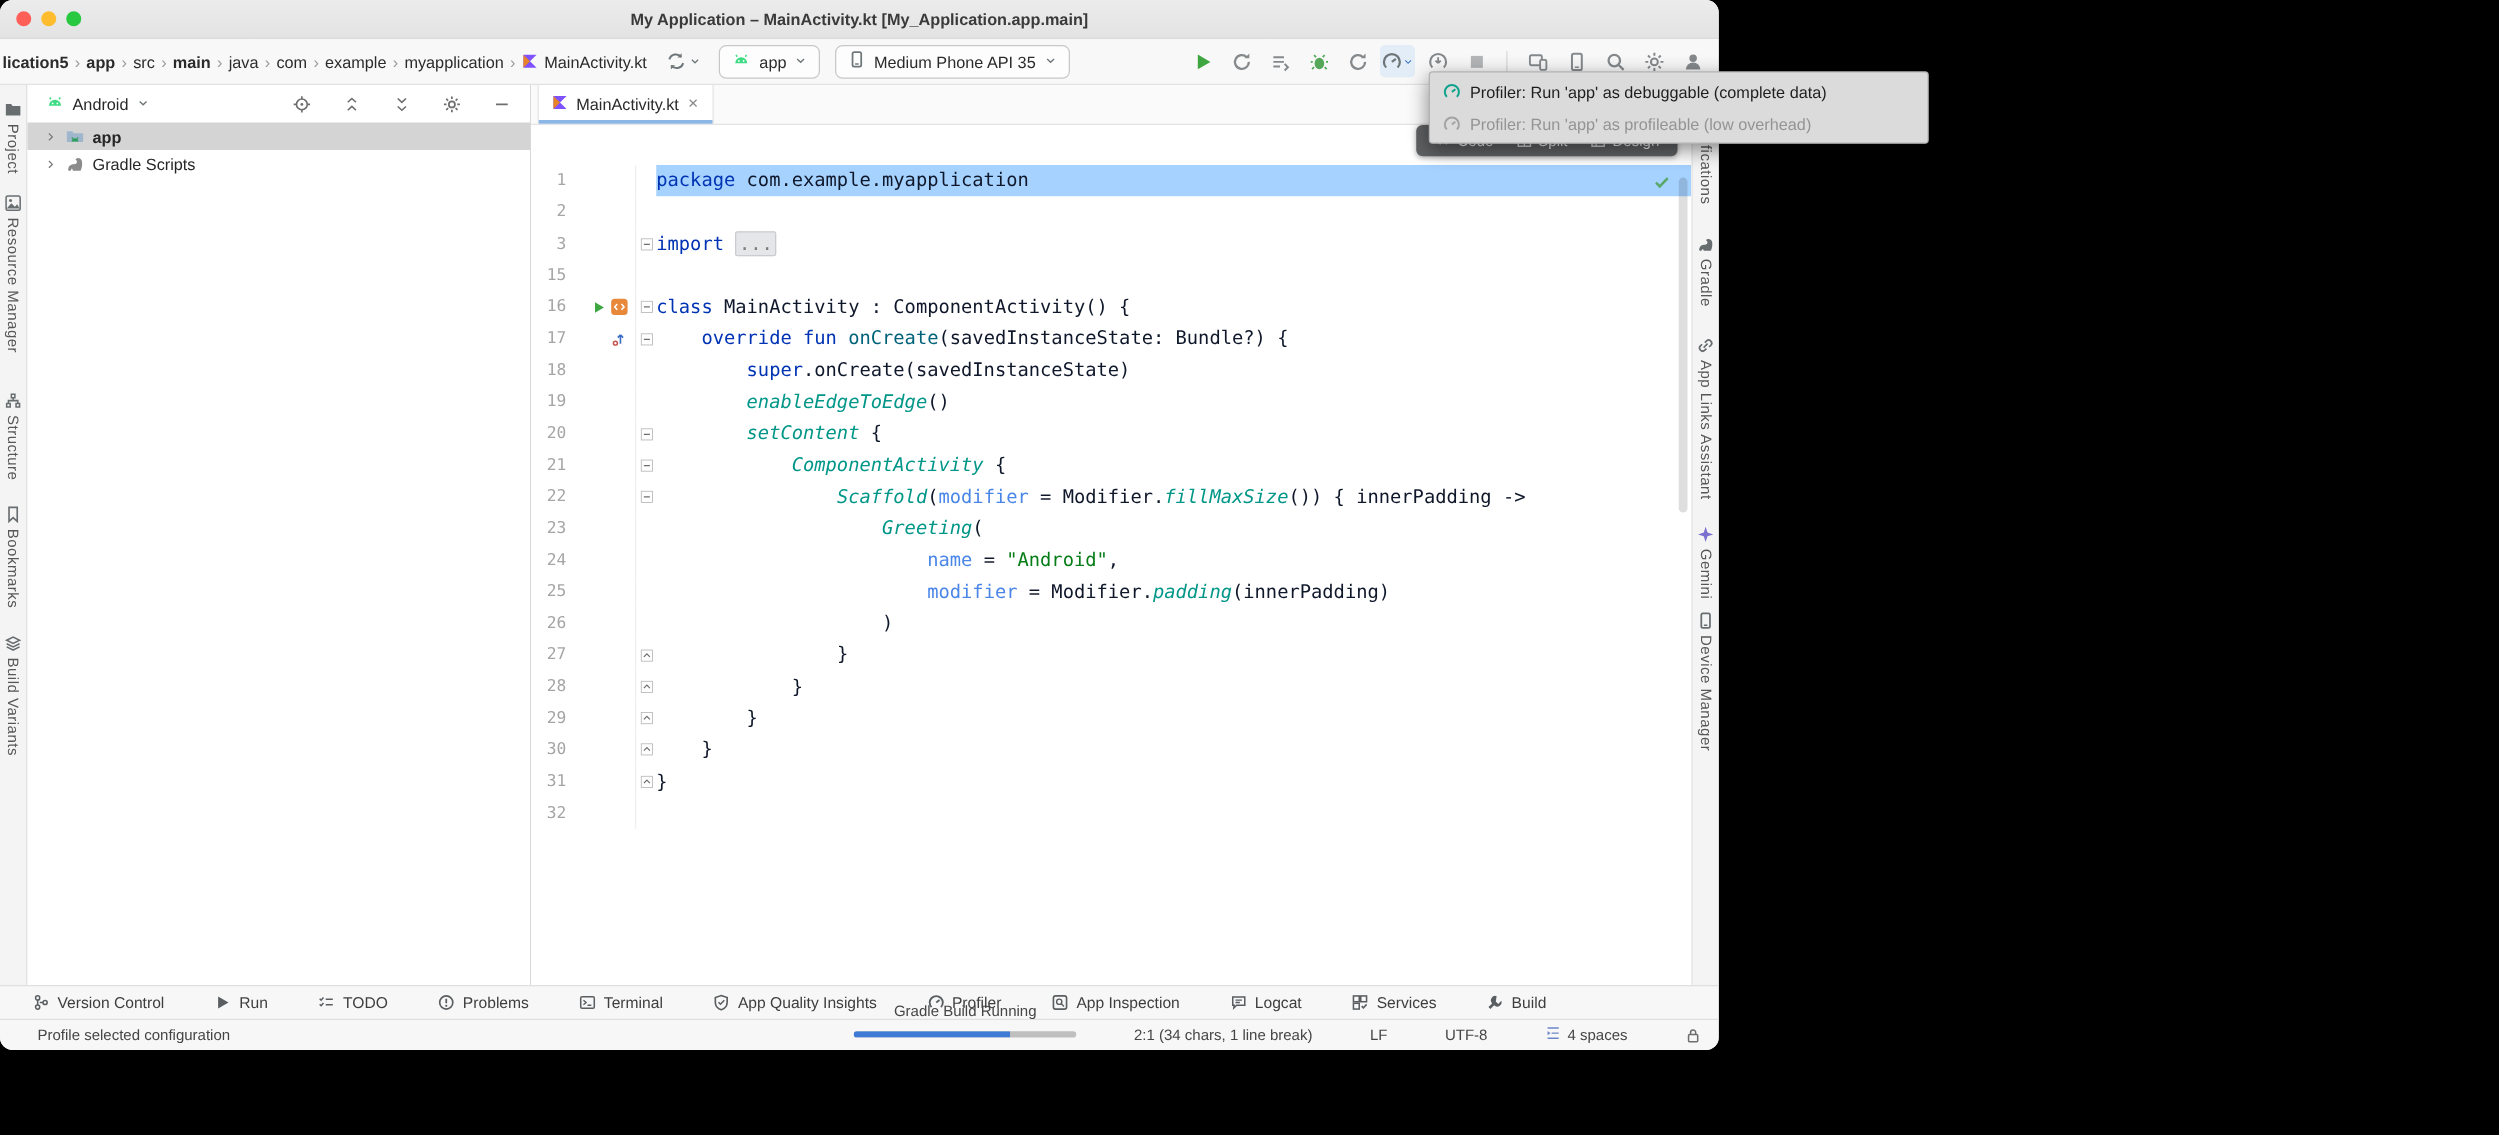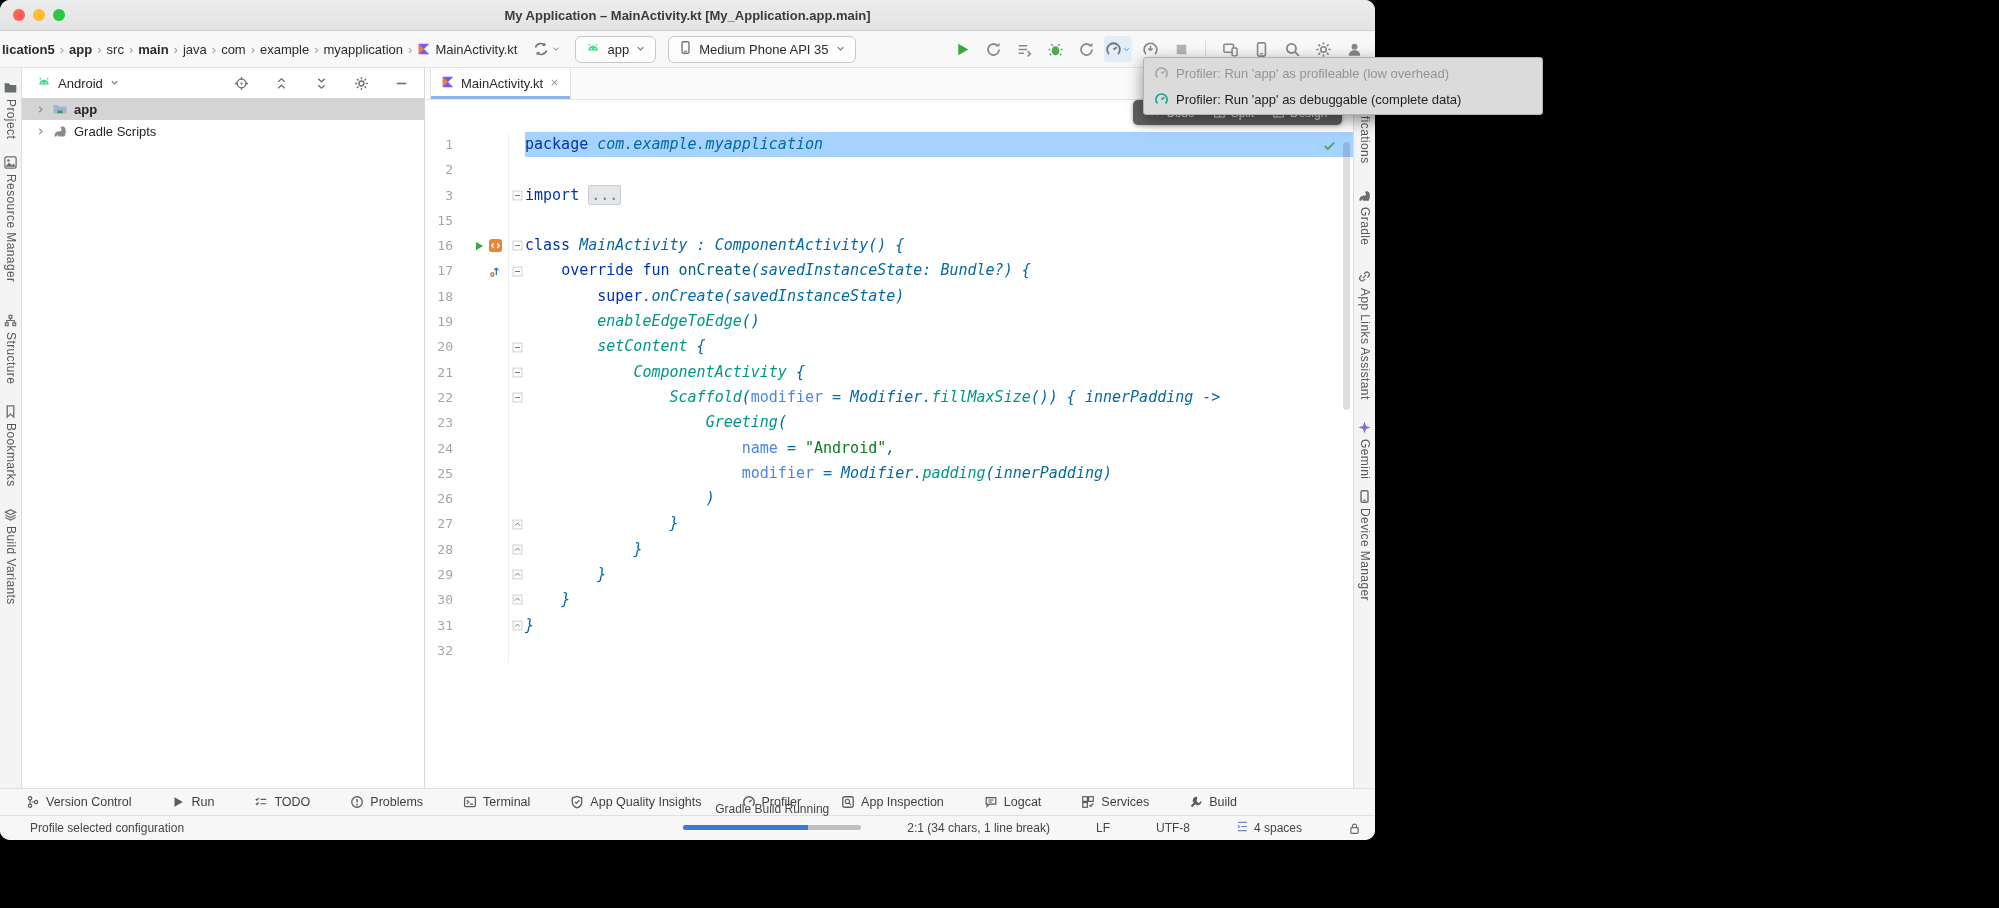--- a/index.html
+++ b/index.html
@@ -52,21 +52,21 @@
   #tab::after{content:"";position:absolute;left:0;right:0;bottom:0;height:3px;background:#8CB6E6;}
   #tab .icon{cursor:default;}
   #editor-body{flex:1;position:relative;overflow:hidden;padding-top:32px;background:#fff;}
   .line{display:flex;height:25.3px;align-items:stretch;font-family:"DejaVu Sans Mono",monospace;font-size:15px;}
   .lnum{width:28px;text-align:right;color:#A5A5A5;font-size:13px;line-height:25.3px;flex:0 0 auto;}
   .gicons{width:50px;display:flex;justify-content:flex-end;align-items:center;gap:3px;padding-right:5px;flex:0 0 auto;}
   .fcell{width:16px;flex:0 0 auto;display:flex;align-items:center;justify-content:center;border-left:1px solid #EFEFEF;}
   .codecell{flex:1;white-space:pre;line-height:25.3px;color:#080808;}
   .line.selected .codecell{background:#A6D2FF;}
   .tk-k{color:#0033B3;}
-  .tk-p{color:#0369a1;font-style:italic;}
+  .tk-p{color:#0f172a;}
   .tk-c{color:#009688;font-style:italic;}
   .tk-f{color:#00627A;}
   .tk-s{color:#067D17;}
   .tk-n{color:#4A86E8;}
   .tk-d{color:#7D7D7D;background:#E4E6E8;border:1px solid #C9CDD1;border-radius:2px;padding:0 2px;}
   .editor-check{position:absolute;top:38px;right:16px;}
   .editor-scroll{position:absolute;top:42px;right:3px;width:7px;height:268px;background:rgba(0,0,0,.13);border-radius:4px;}
 
   
   #bottom-toolbar{height:26px;background:#F7F7F7;border-top:1px solid #E0E0E0;display:flex;align-items:center;padding-left:26px;gap:40px;flex:0 0 auto;font-size:12.5px;color:#3E3E3E;}
@@ -884,32 +884,32 @@
         <span class="icon" style="color: rgb(217, 217, 217); height: 13px; width: 13px;">
           <svg viewBox="0 0 16 16" width="13" height="13">
             <rect x="2" y="2.5" width="12" height="11" fill="none" stroke="currentColor" stroke-width="1.4"></rect>
             <path d="M2 6h12M6 6v7.5" stroke="currentColor" stroke-width="1.2"></path>
           </svg>
         </span>
         <span>Design</span>
       </button>
     </div>
   <div id="profiler-popup">
+      <div class="popup-item">
+        <span class="icon" style="color: rgb(15, 163, 139); height: 15px; width: 15px;">
+          <svg viewBox="0 0 16 16" width="15" height="15">
+            <path d="M3.7 12.3a6 6 0 1 1 8.6 0" fill="none" stroke="currentColor" stroke-width="1.7"></path>
+            <path d="M8 8l3-2.2" stroke="currentColor" stroke-width="1.7"></path>
+          </svg>
+        </span>
+        <span>Profiler: Run 'app' as debuggable (complete data)</span>
+      </div>
       <div class="popup-item disabled">
         <span class="icon" style="color: rgb(163, 163, 163); height: 15px; width: 15px;">
           <svg viewBox="0 0 16 16" width="15" height="15">
             <path d="M3.7 12.3a6 6 0 1 1 8.6 0" fill="none" stroke="currentColor" stroke-width="1.7"></path>
             <path d="M8 8l3-2.2" stroke="currentColor" stroke-width="1.7"></path>
           </svg>
         </span>
         <span>Profiler: Run 'app' as profileable (low overhead)</span>
       </div>
-      <div class="popup-item">
-        <span class="icon" style="color: rgb(15, 163, 139); height: 15px; width: 15px;">
-          <svg viewBox="0 0 16 16" width="15" height="15">
-            <path d="M3.7 12.3a6 6 0 1 1 8.6 0" fill="none" stroke="currentColor" stroke-width="1.7"></path>
-            <path d="M8 8l3-2.2" stroke="currentColor" stroke-width="1.7"></path>
-          </svg>
-        </span>
-        <span>Profiler: Run 'app' as debuggable (complete data)</span>
-      </div>
     </div>
 </div>
 
 </body></html>

